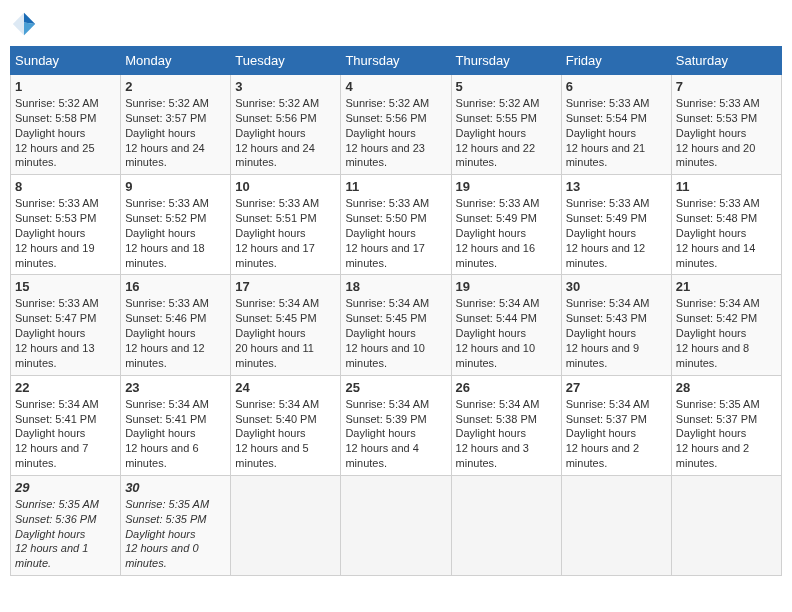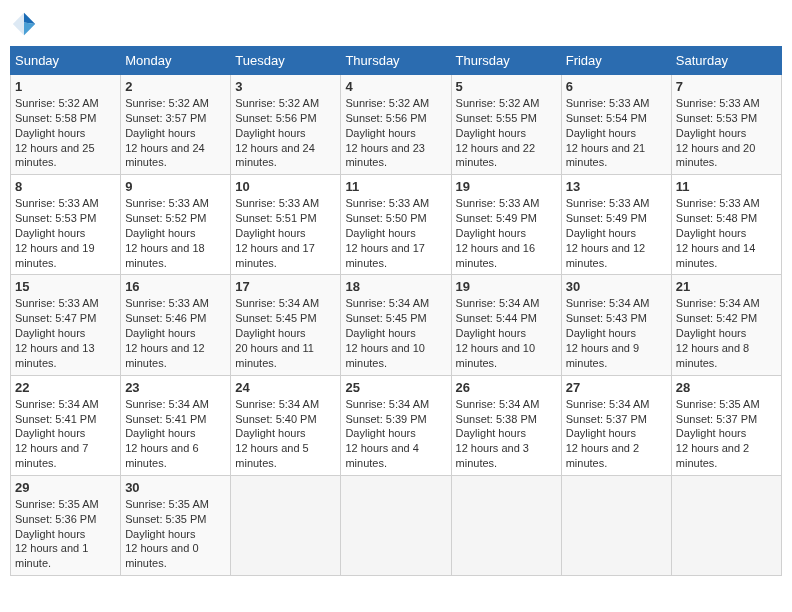--- a/index.html
+++ b/index.html
@@ -375,21 +375,21 @@
         <td>
         <span class="day-num">28</span>
         <div class="day-info">
           <span>Sunrise: 5:35 AM</span><br>
           <span>Sunset: 5:37 PM</span><br>
           <span>Daylight hours</span><br>
           <span>12 hours and 2 minutes.</span>
         </div>
       </td>
       </tr>
-      <tr style="background: rgb(249, 249, 249);">
+      <tr style="background: rgb(249, 249, 249); font-style: italic;">
         <td>
         <span class="day-num">29</span>
         <div class="day-info">
           <span>Sunrise: 5:35 AM</span><br>
           <span>Sunset: 5:36 PM</span><br>
           <span>Daylight hours</span><br>
           <span>12 hours and 1 minute.</span>
         </div>
       </td>
         <td>

